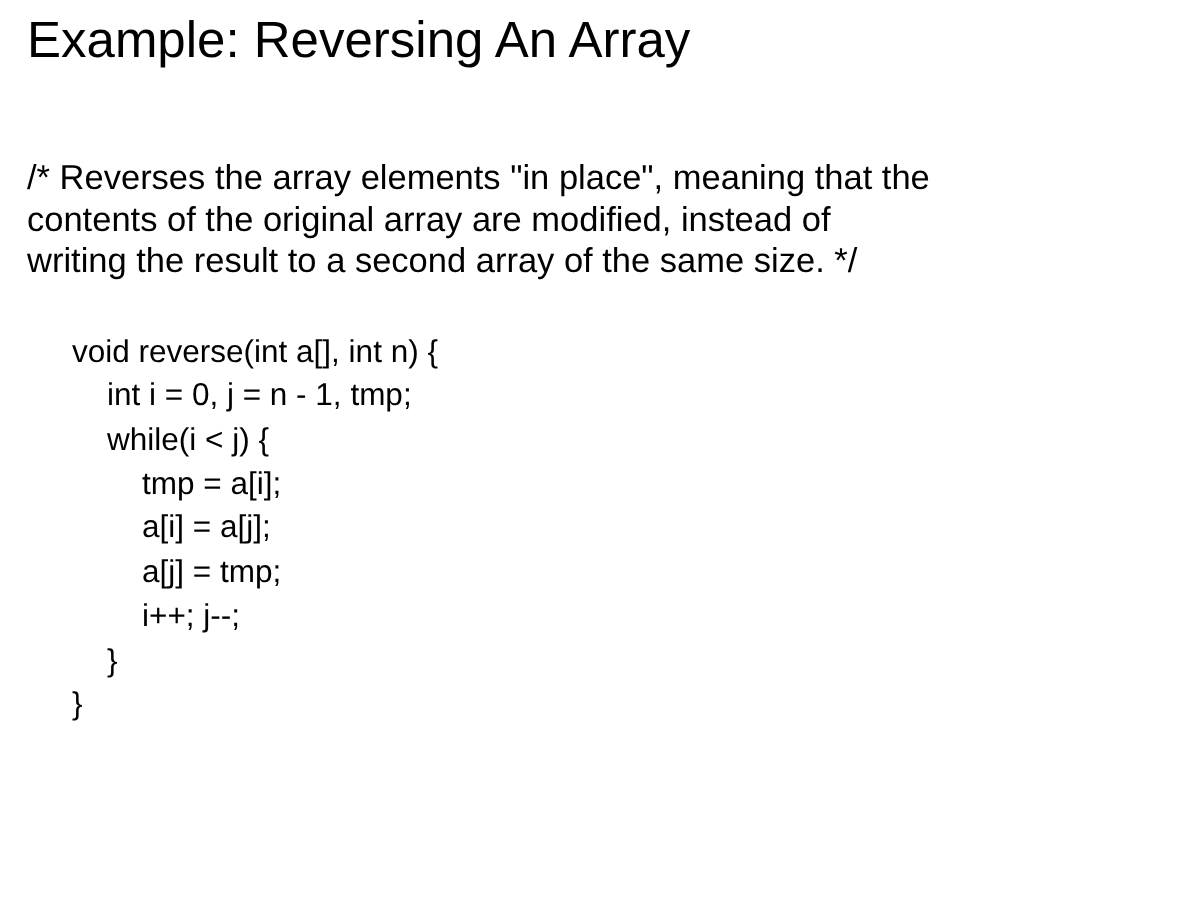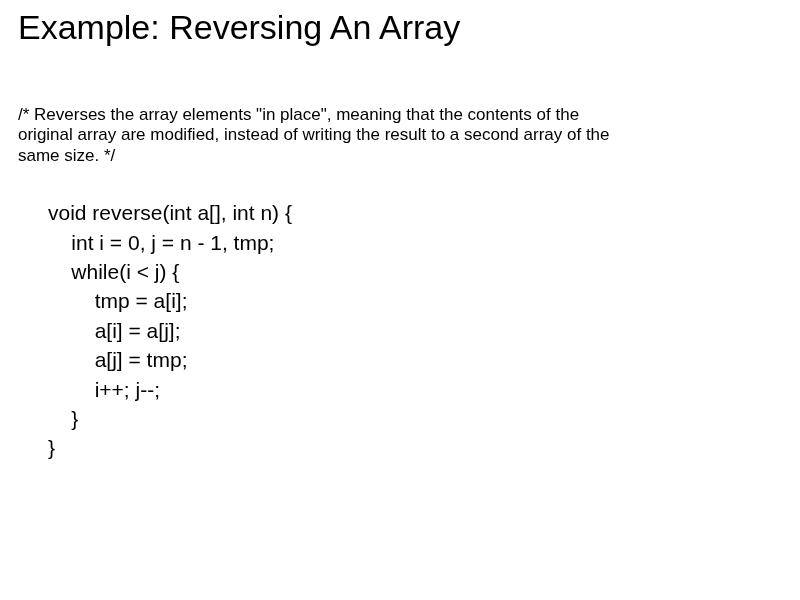--- a/index.html
+++ b/index.html
@@ -17,21 +17,21 @@
     height: 600px;
     padding: 8px 18px 18px 18px;
   }
   .title {
     font-size: 34px;
     font-weight: normal;
     margin: 0 0 58px 0;
     letter-spacing: 0px;
   }
   .comment {
-    font-size: 17px;
+    font-size: 23px;
     line-height: 1.2;
     margin: 0 0 32px 0;
   }
   .code {
     font-size: 21px;
     line-height: 1.4;
     white-space: pre;
     font-family: Arial, Helvetica, sans-serif;
     margin-left: 30px;
   }

